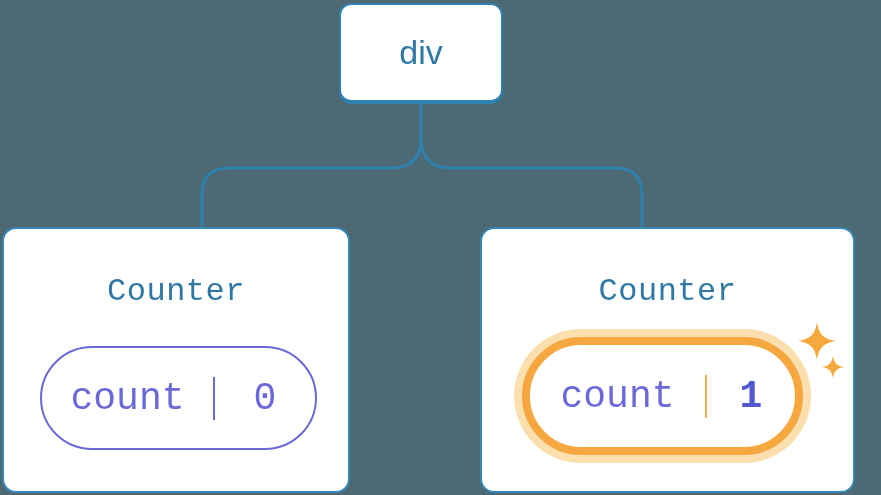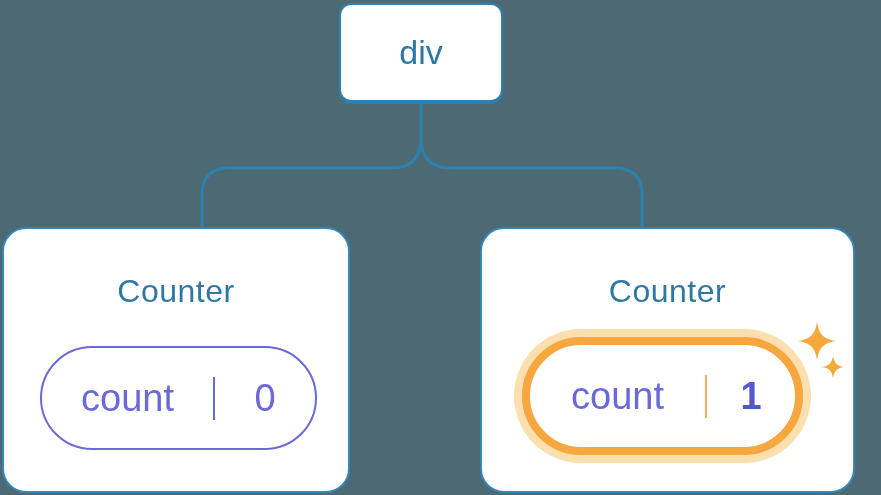--- a/index.html
+++ b/index.html
@@ -43,22 +43,23 @@
     font-size: 34px;
     font-weight: 500;
   }
 
   .card {
     position: absolute;
     top: 227px;
     height: 266px;
     background: var(--card_bg, #ffffff);
     border: 2px solid var(--card_border, #3587b4);
-    border-radius: 24px;
+    border-radius: 14px;
     z-index: 2;
+    font-family: Liberation Mono, monospace;
   }
   .card-left  { left: 2px;   width: 348px; }
   .card-right { left: 480px; width: 375px; }
 
   .card-title {
     margin-top: 44px;
     text-align: center;
     color: var(--text_blue, #2f78a5);
     font-size: 32px;
     font-weight: 500;

